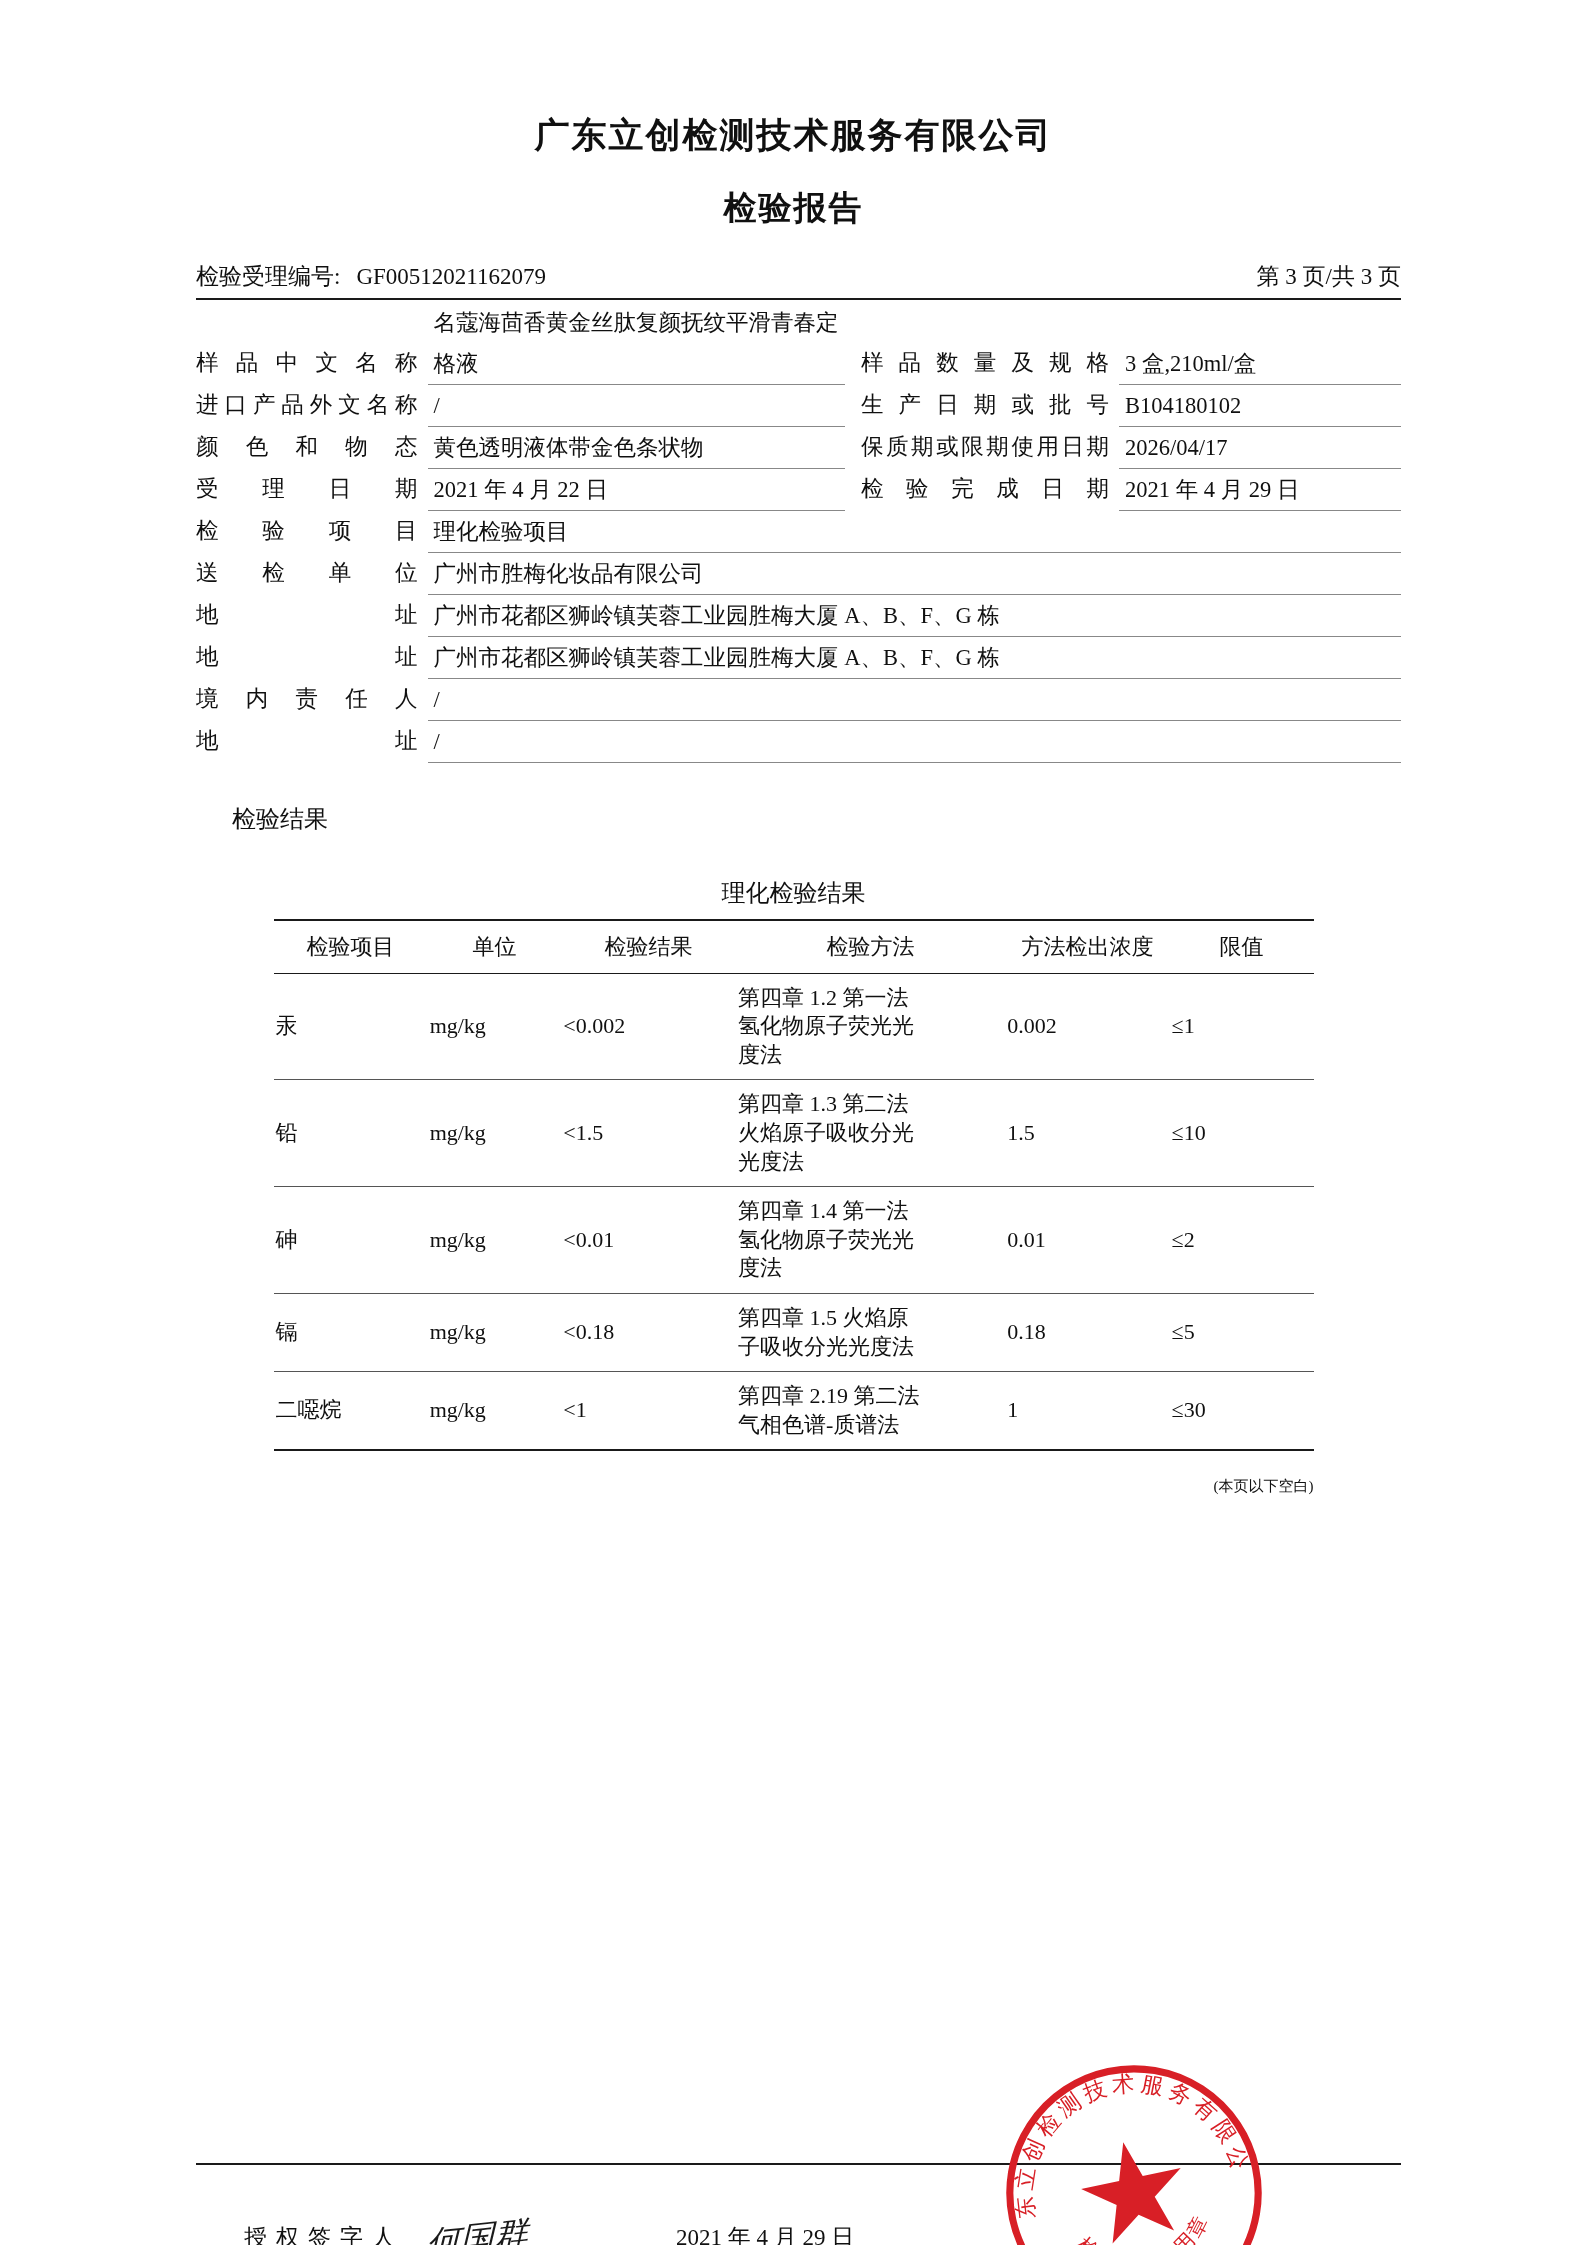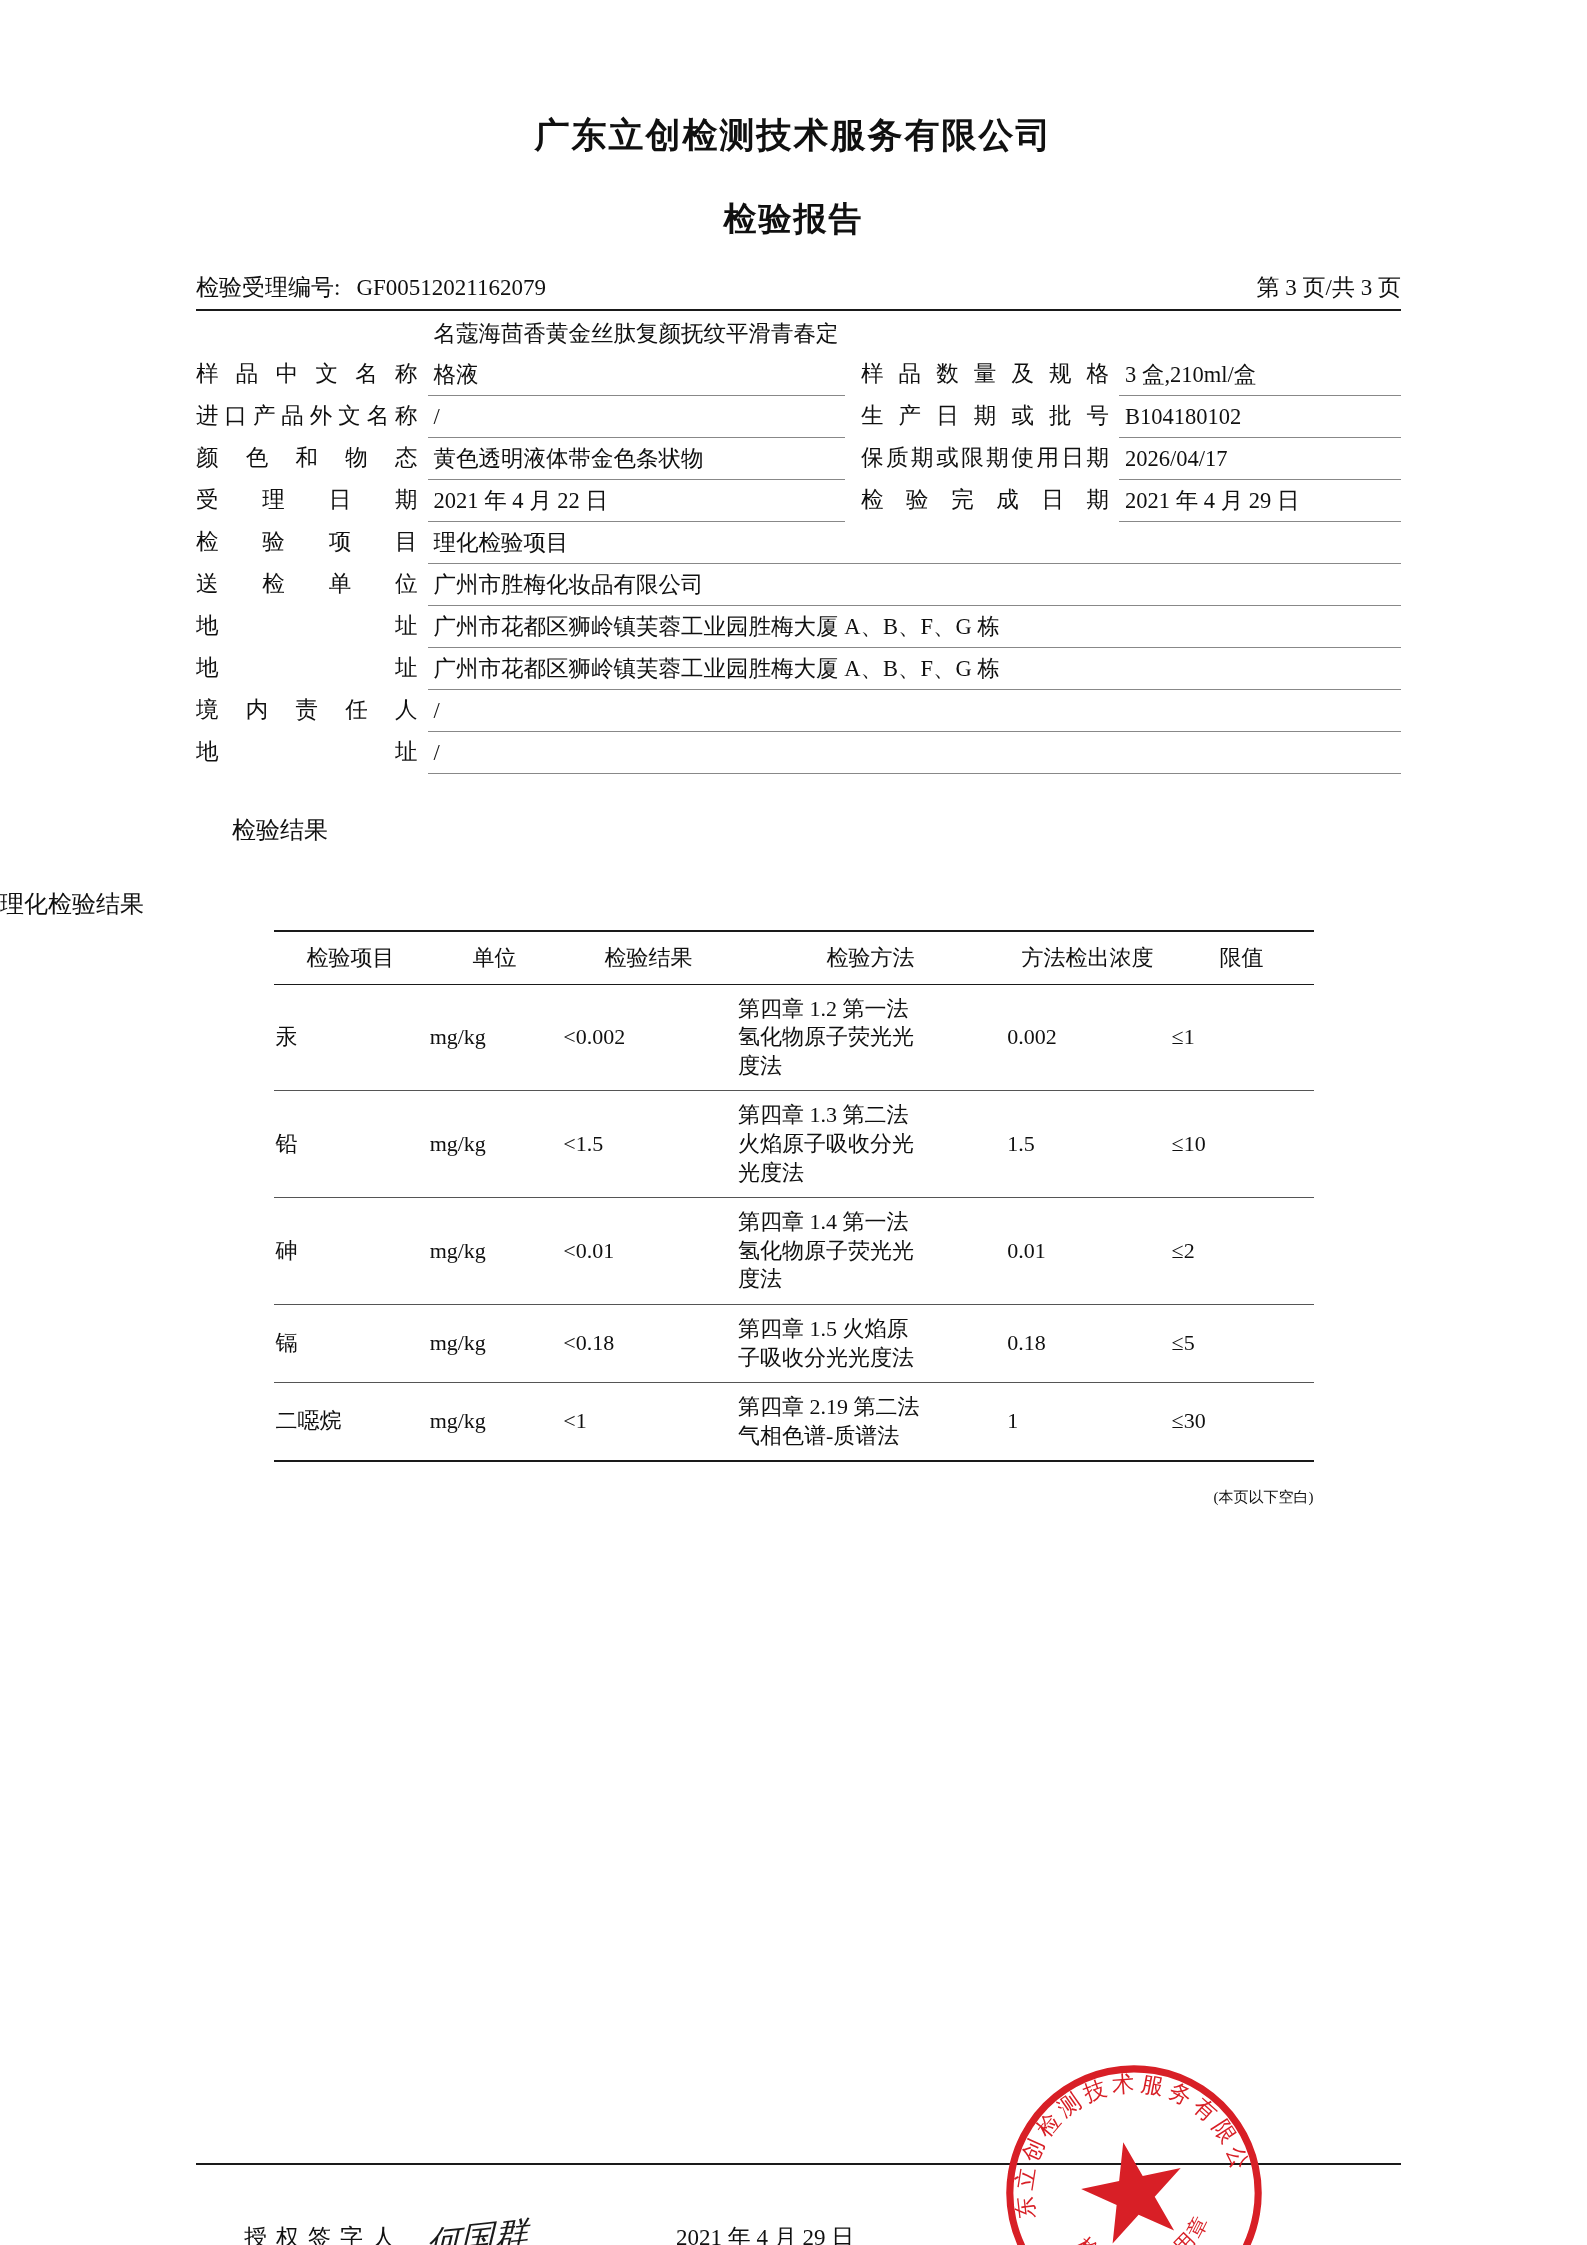--- a/index.html
+++ b/index.html
@@ -21,21 +21,21 @@
     font-weight: bold;
     letter-spacing: 2px;
     margin-top: 112px;
     font-family: "Liberation Serif","DejaVu Serif",serif;
   }
   .doc-subtitle {
     text-align:center;
     font-size: 33px;
     font-weight: bold;
     letter-spacing: 2px;
-    margin-top: 38px;
+    margin-top: 27px;
   }
 
   
   .refline {
     margin-top: 30px;
     padding: 0 186px 0 196px;
     display:flex;
     justify-content:space-between;
     align-items:baseline;
     font-size: 23px;
@@ -79,20 +79,21 @@
   .val.full { width: auto; }
   .rule-top { border-top: 2.2px solid #1a1a1a; height:0; font-size:0; line-height:0; }
 
   
   .results-label {
     padding-left: 232px;
     margin-top: 40px;
     font-size: 24px;
   }
   .res-title {
+    text-align:center;
     font-size: 24px;
     margin-top: 42px;
   }
   .res-wrap {
     margin: 10px auto 0;
     width: 1040px;
   }
   table.res { width:100%; border-collapse: collapse; font-size: 22px; }
   table.res thead th {
     font-weight: normal;

